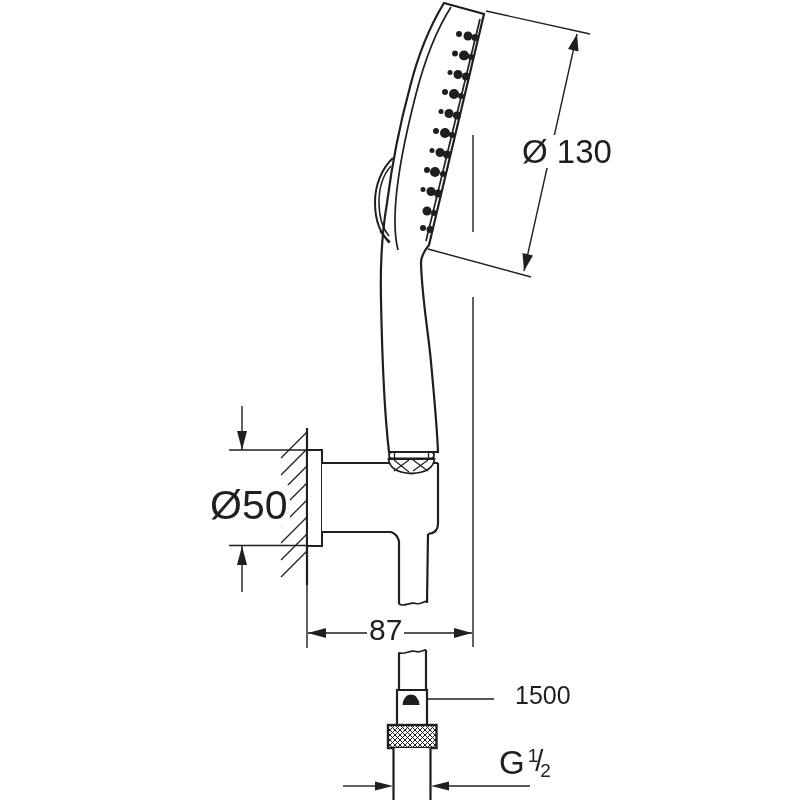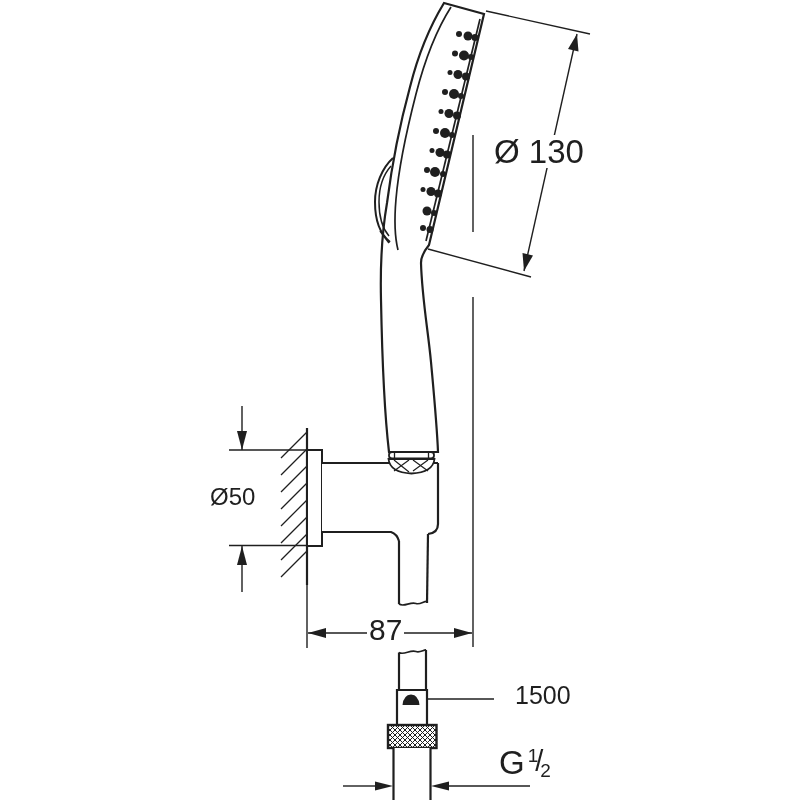--- a/index.html
+++ b/index.html
@@ -1,22 +1,22 @@
 <!DOCTYPE html>
 <html><head>
 <meta charset="utf-8">
 <style>
   html,body{margin:0;padding:0;background:#ffffff;}
   .canvas{position:relative;width:800px;height:800px;background:#ffffff;overflow:hidden;
           font-family:"Liberation Sans","DejaVu Sans",sans-serif;}
   .canvas svg{position:absolute;left:0;top:0;}
   .dim-label{position:absolute;color:#1f1f1f;background:#ffffff;white-space:nowrap;
              line-height:1;padding:0 2px;font-family:"Liberation Sans","DejaVu Sans",sans-serif;}
-  .lbl-head{left:492px;top:135px;font-size:33px;}
-  .lbl-esc{left:208px;top:485px;font-size:24px;}
+  .lbl-head{left:520px;top:135px;font-size:33px;}
+  .lbl-esc{left:208px;top:485px;font-size:41px;}
   .lbl-proj{left:367px;top:615px;font-size:30px;}
   .lbl-hose{left:513px;top:683px;font-size:25px;}
   .lbl-thread{left:451px;top:746px;font-size:33px;margin-left:46px;}
   .lbl-thread .num{font-size:19px;position:relative;top:-12px;margin-left:3px;margin-right:-3px;}
   .lbl-thread .sl{font-size:29px;position:relative;top:-3px;}
   .lbl-thread .den{font-size:19px;position:relative;top:3px;margin-left:-3px;}
 </style>
 </head>
 <body>
 

